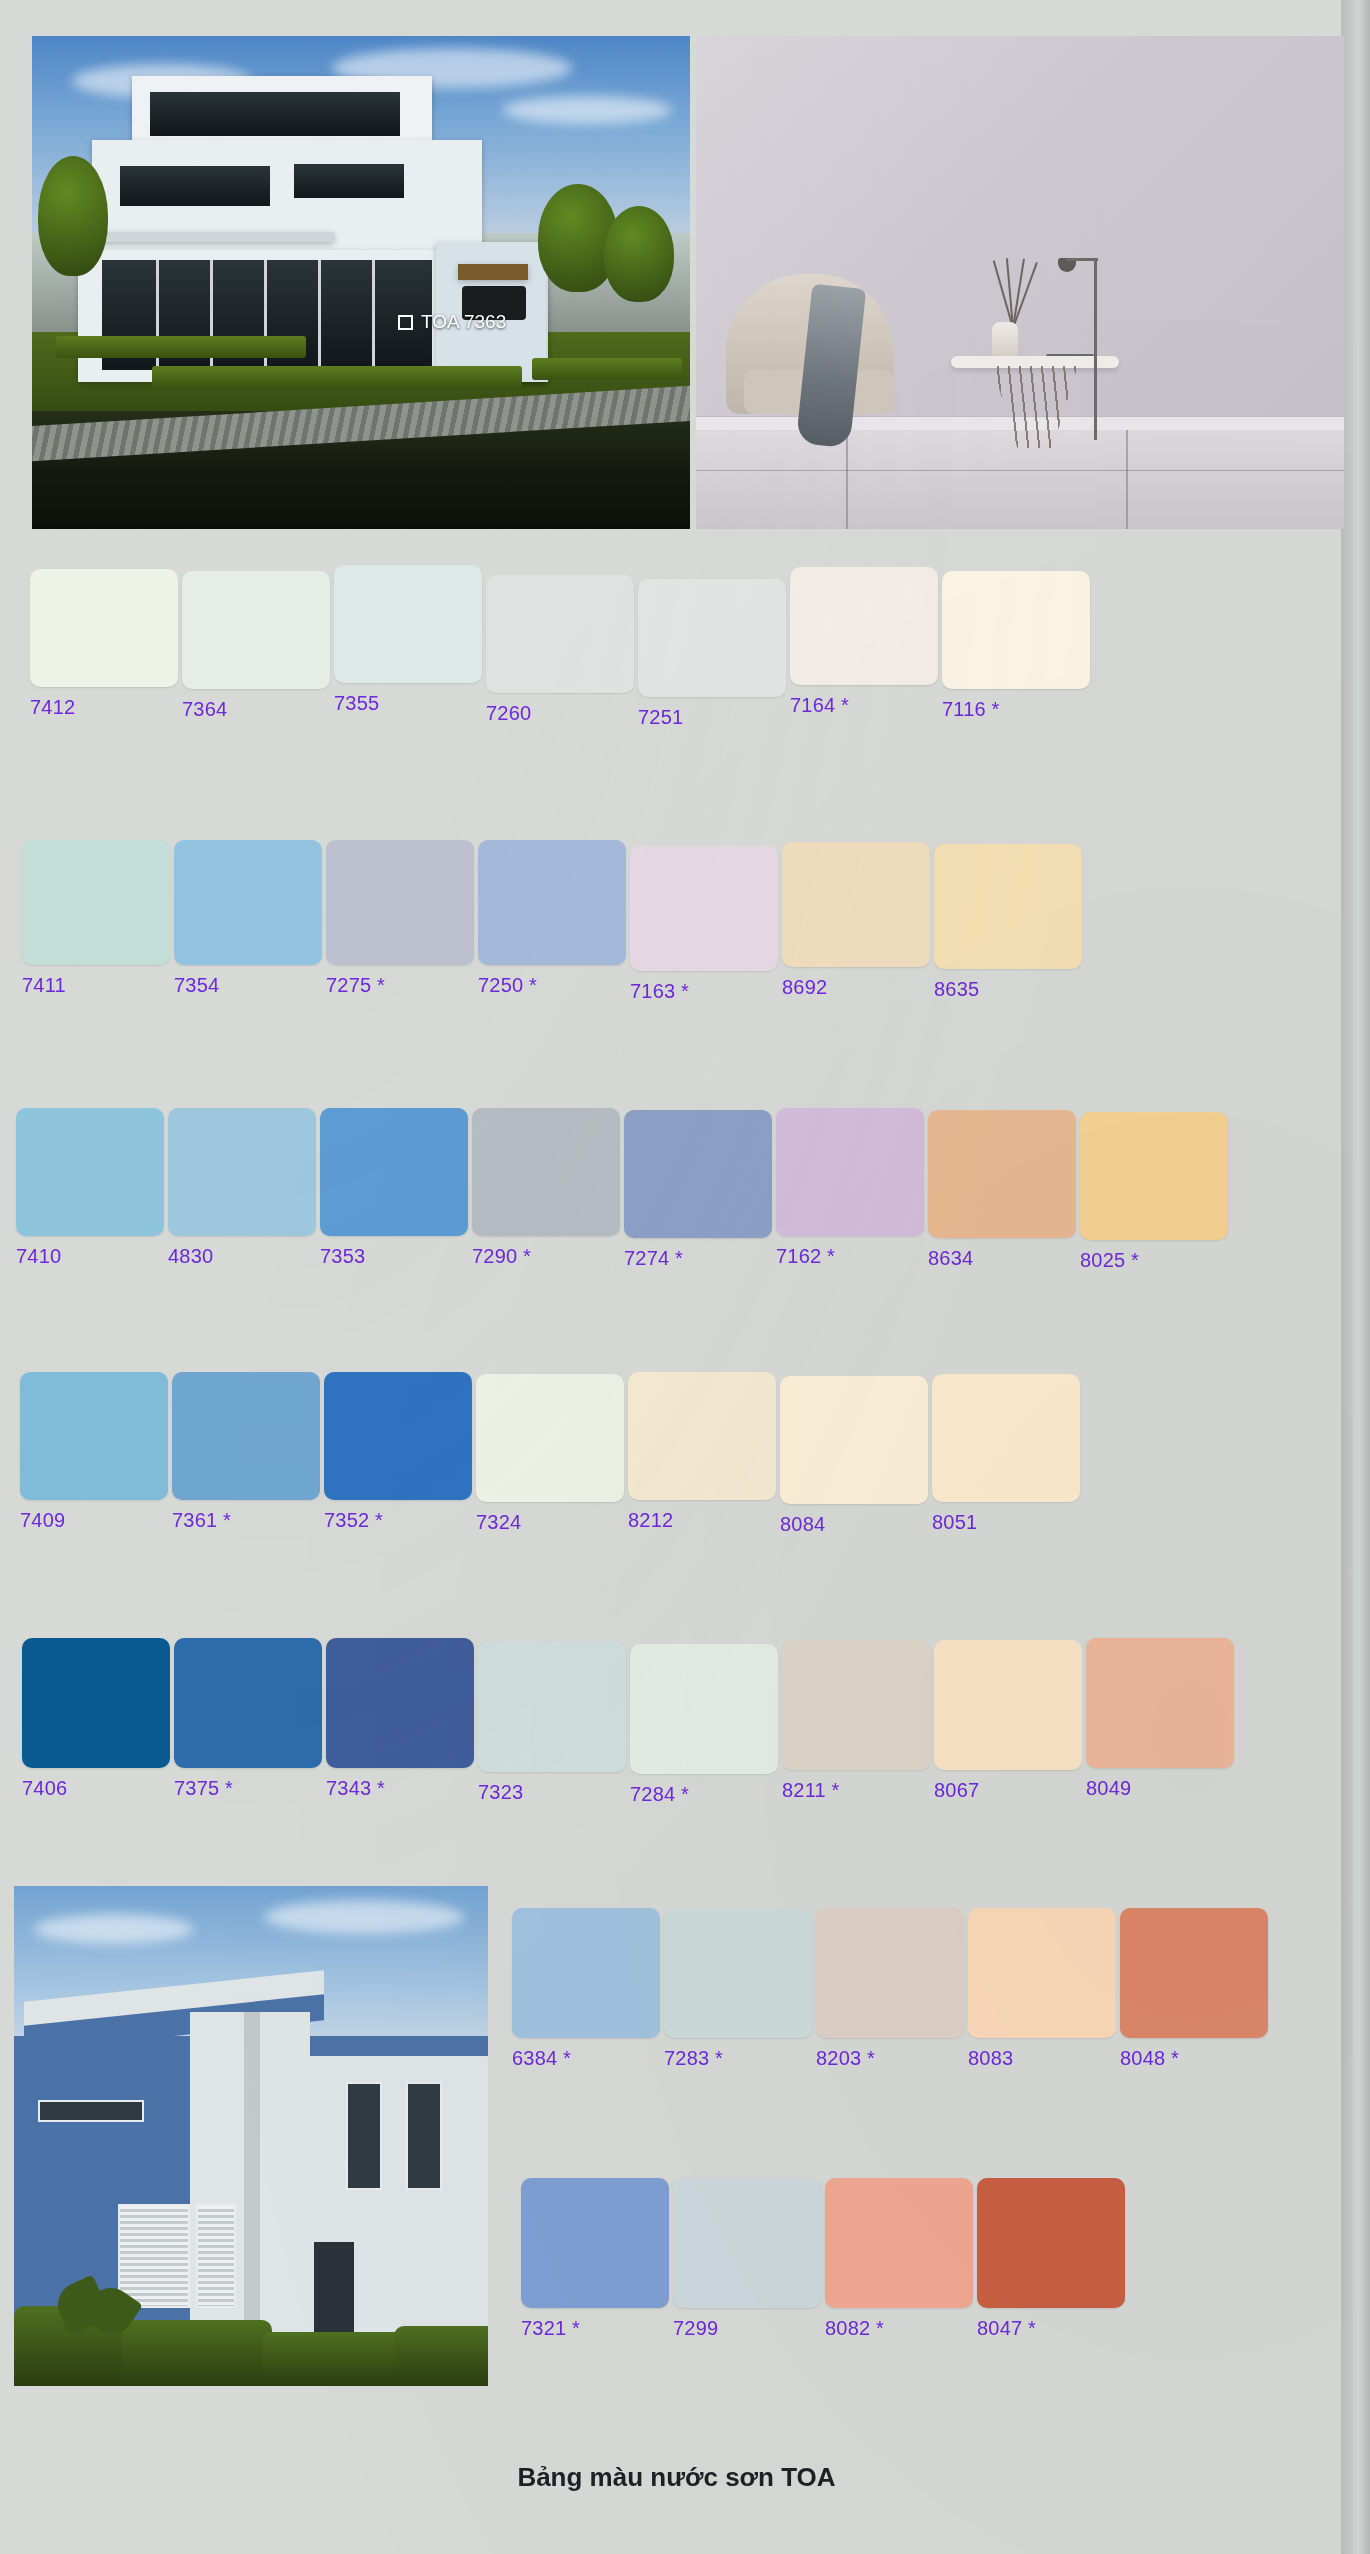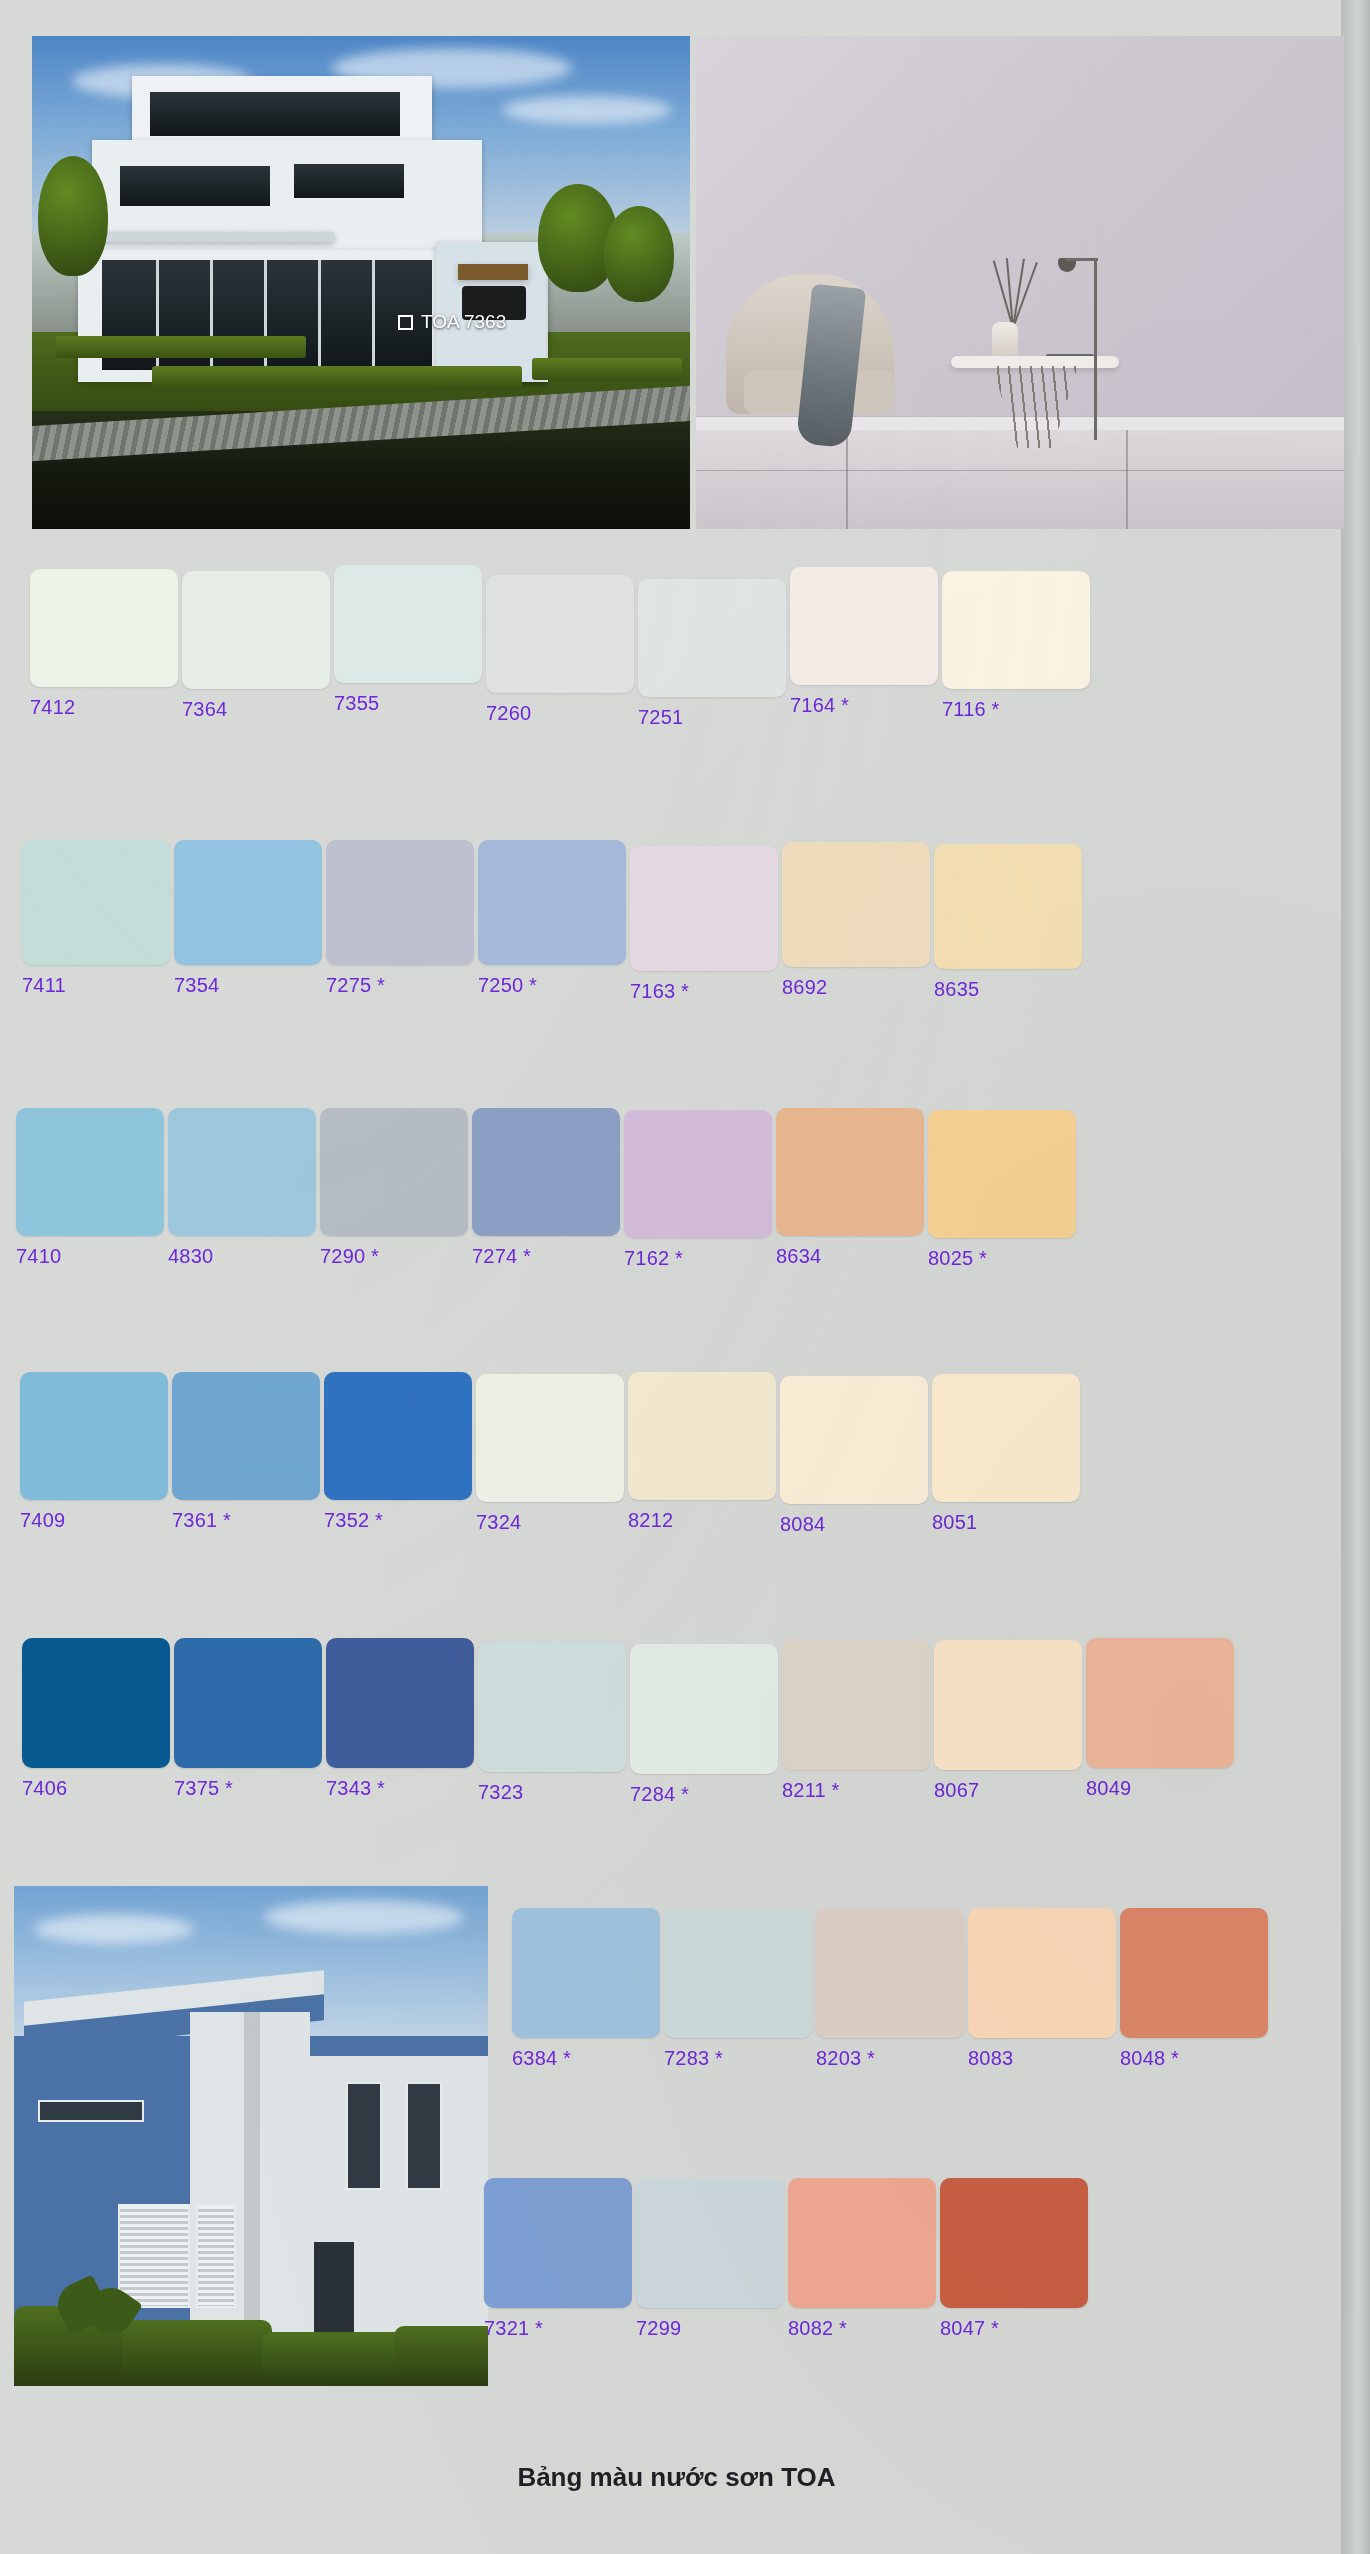--- a/index.html
+++ b/index.html
@@ -265,21 +265,21 @@
     white-space: nowrap;
   }
 
   
   #row-1 { left: 30px; top: 565px; }
   #row-2 { left: 22px; top: 840px; }
   #row-3 { left: 16px; top: 1108px; }
   #row-4 { left: 20px; top: 1372px; }
   #row-5 { left: 22px; top: 1638px; }
   #row-6 { left: 512px; top: 1908px; }
-  #row-7 { left: 484px; top: 2178px; justify-content: space-between; }
+  #row-7 { left: 521px; top: 2178px; justify-content: space-between; }
 
   #row-1 .chip-big { height: 118px; }
   #row-2 .chip-big { height: 125px; }
   #row-3 .chip-big { height: 128px; }
   #row-4 .chip-big { height: 128px; }
   #row-5 .chip-big { height: 130px; }
   #row-6 .chip-big { height: 130px; }
   #row-7 .chip-big { height: 130px; }
 
   
@@ -517,20 +517,24 @@
     <div class="swatch-row" id="row-3">
       <div class="cell">
           <div class="chip-big" style="background-color: rgb(142, 197, 221);"></div>
           <div class="code">7410</div>
         </div>
       <div class="cell">
           <div class="chip-big" style="background-color: rgb(157, 199, 221);"></div>
           <div class="code">4830</div>
         </div>
       <div class="cell">
+          <div class="chip-big" style="background-color: rgb(93, 155, 213);"></div>
+          <div class="code">7353</div>
+        </div>
+      <div class="cell">
           <div class="chip-big" style="background-color: rgb(182, 188, 195);"></div>
           <div class="code">7290 *</div>
         </div>
       <div class="cell">
           <div class="chip-big" style="background-color: rgb(140, 160, 198);"></div>
           <div class="code">7274 *</div>
         </div>
       <div class="cell">
           <div class="chip-big" style="background-color: rgb(212, 188, 219);"></div>
           <div class="code">7162 *</div>

